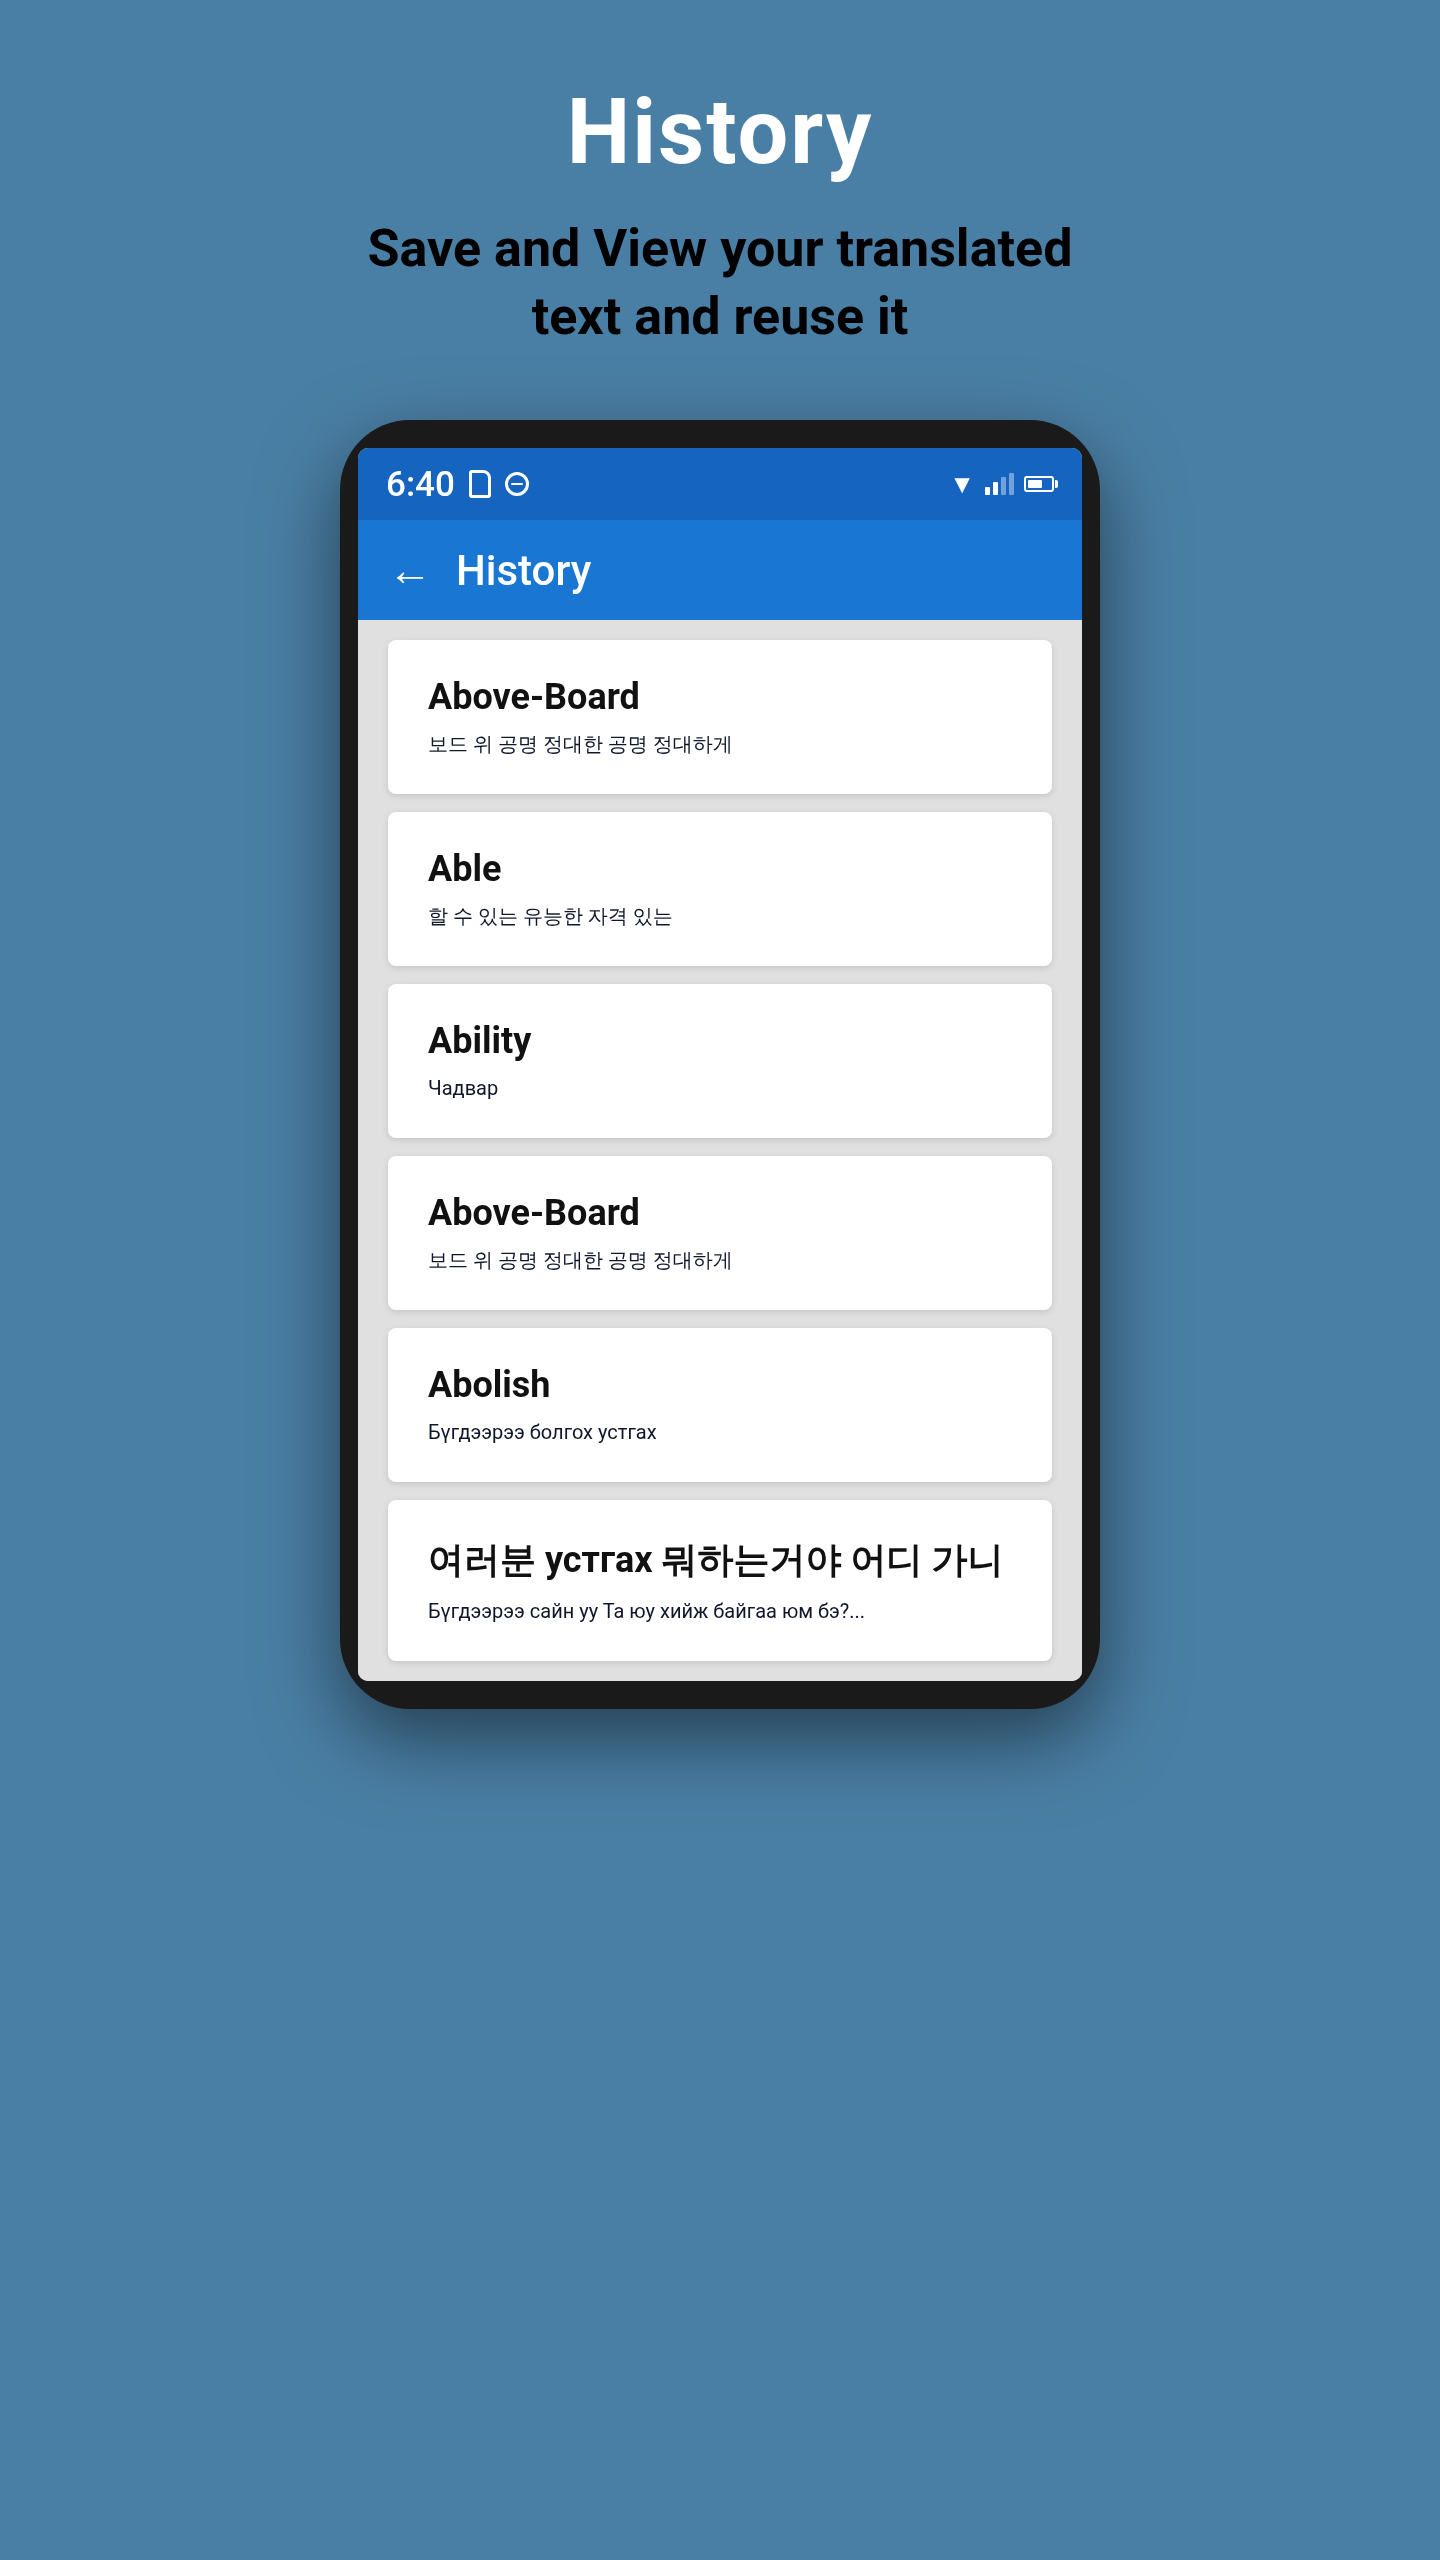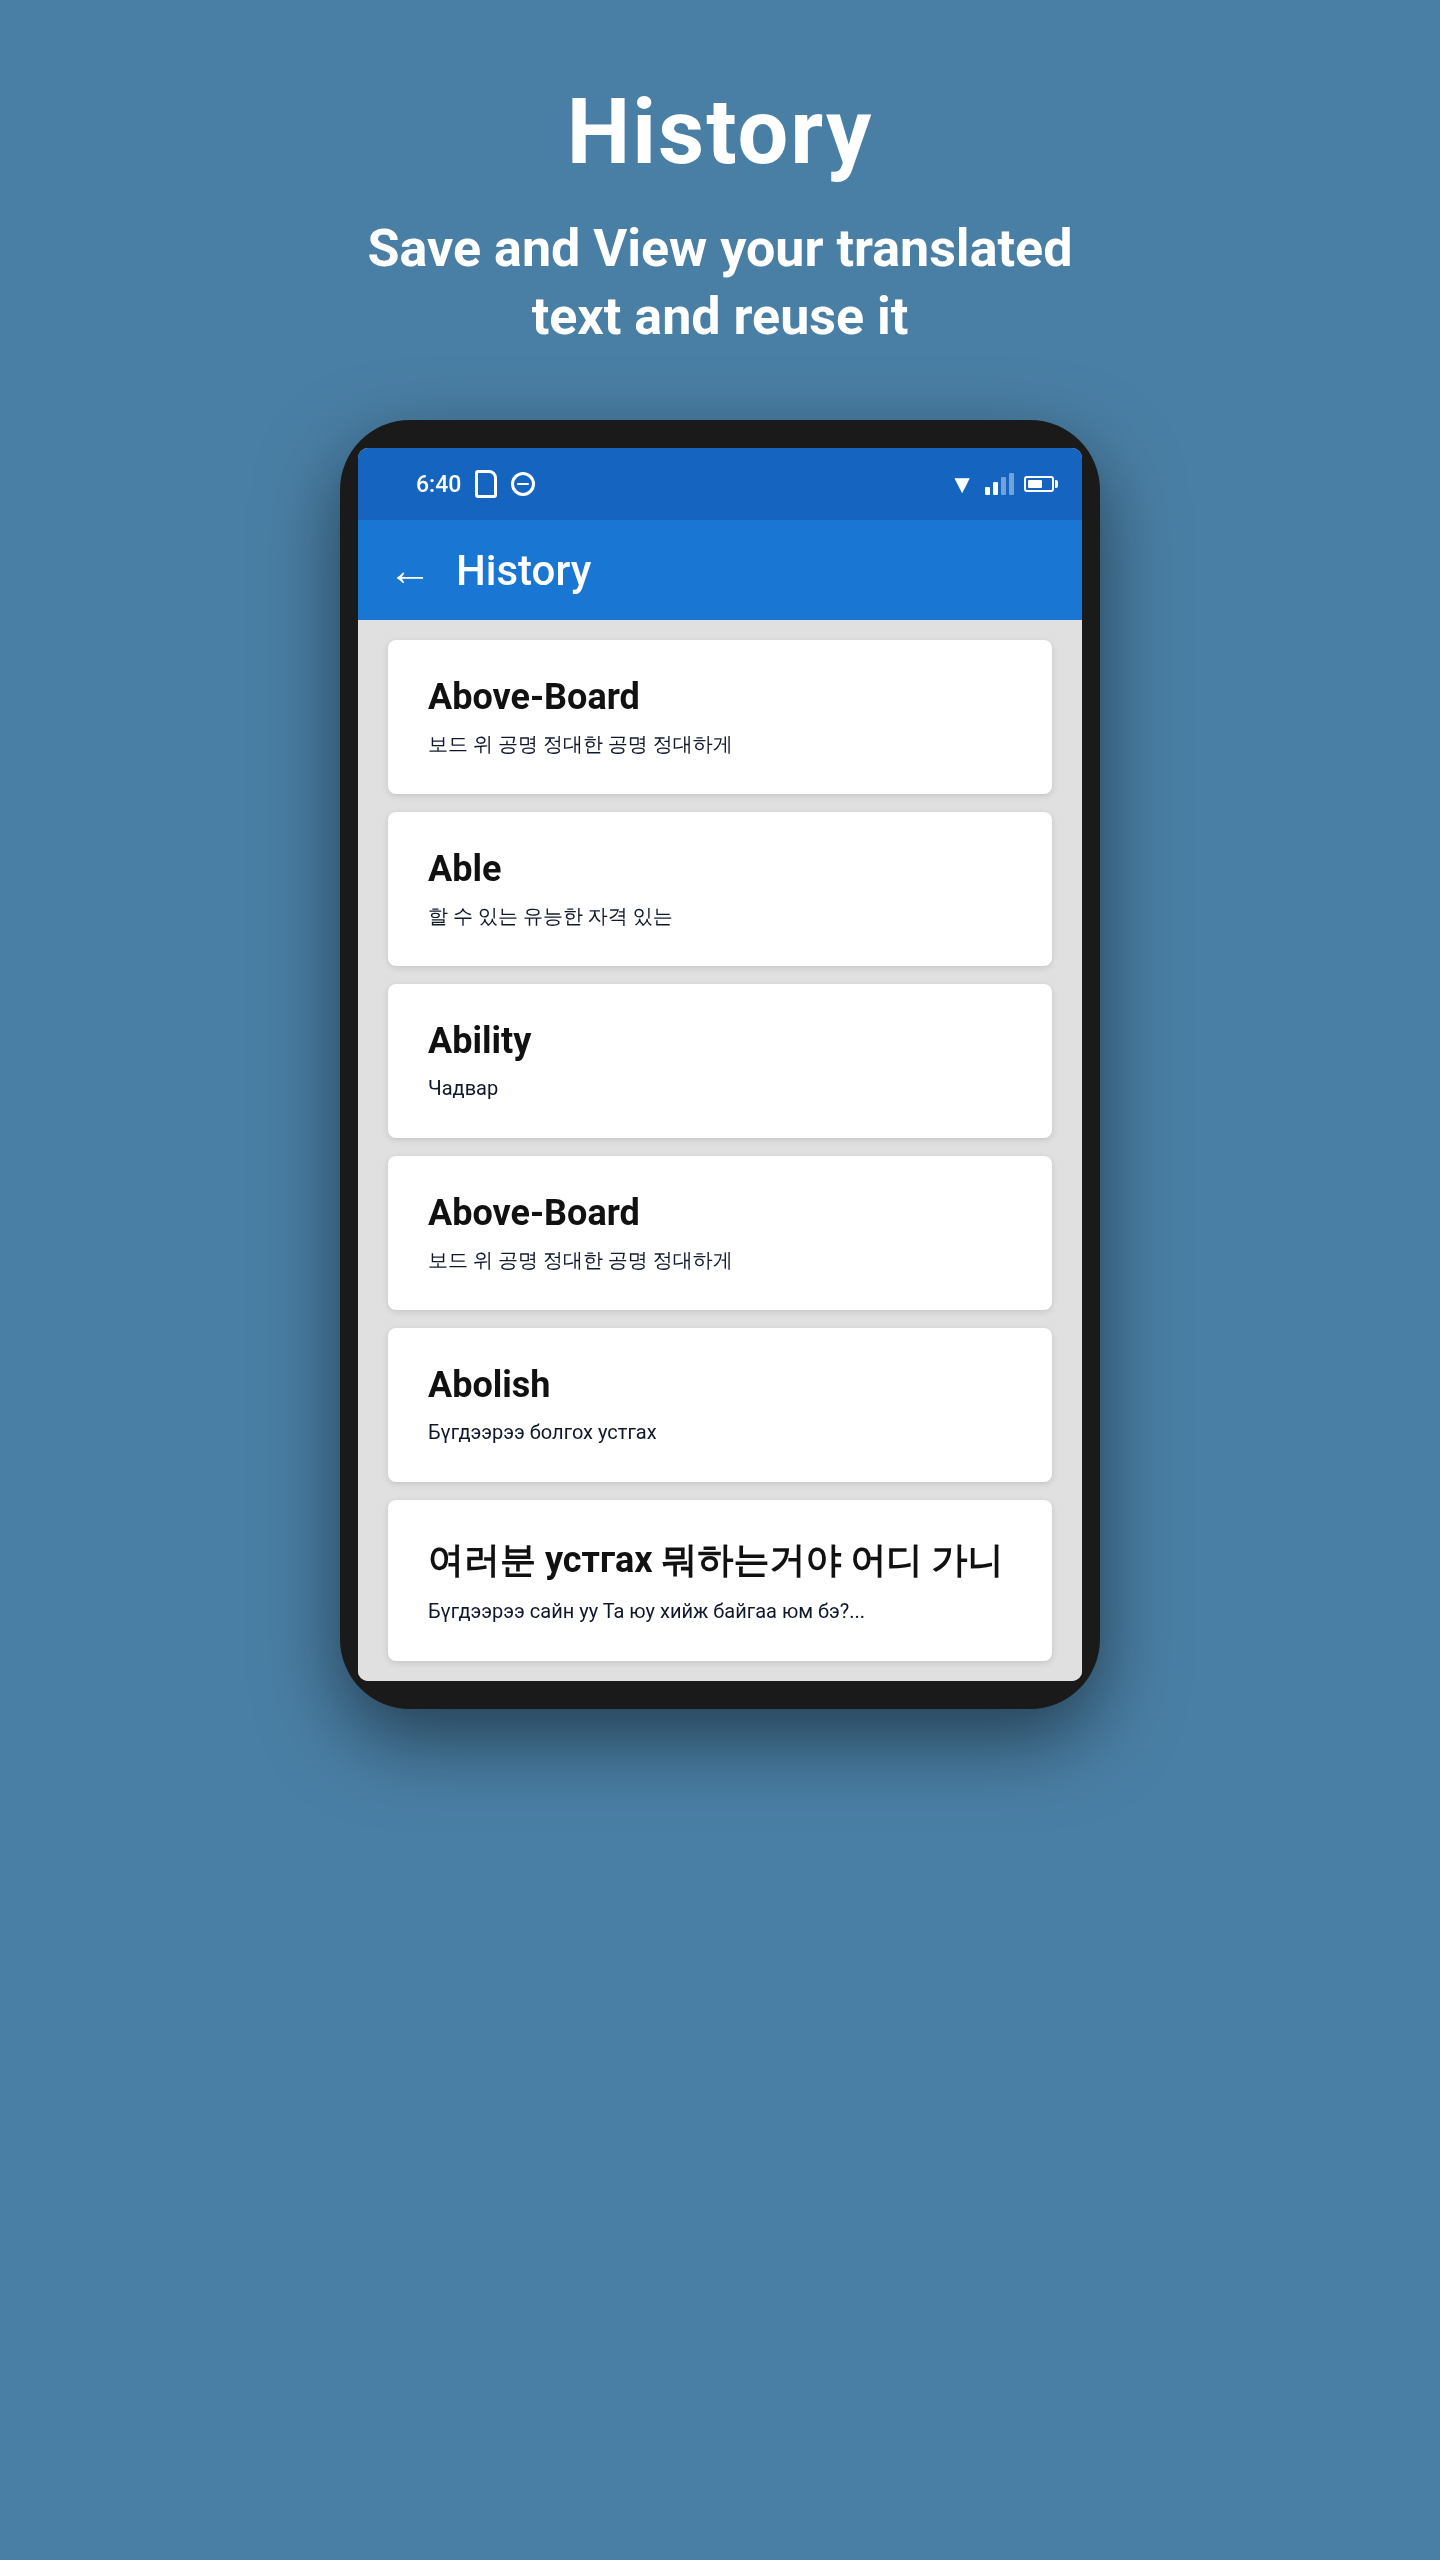--- a/index.html
+++ b/index.html
@@ -23,21 +23,21 @@
 
     .page-title {
       color: #ffffff;
       font-size: 90px;
       font-weight: 700;
       letter-spacing: 2px;
       margin-bottom: 30px;
     }
 
     .page-subtitle {
-      color: #ffffff;
+      color: #000000;
       font-size: 52px;
       font-weight: 700;
       line-height: 1.3;
       max-width: 780px;
     }
 
     
     .phone-frame {
       width: 760px;
       background: #1a1a1a;
@@ -60,23 +60,22 @@
       background: #1565c0;
       height: 72px;
       display: flex;
       align-items: center;
       justify-content: space-between;
       padding: 0 28px;
     }
 
     .status-time {
       color: #ffffff;
-      font-size: 23px;
+      font-size: 35px;
       font-weight: 500;
-      margin-left: 30px;
     }
 
     .status-icons {
       display: flex;
       align-items: center;
       gap: 10px;
     }
 
     .status-icons span {
       color: #ffffff;

